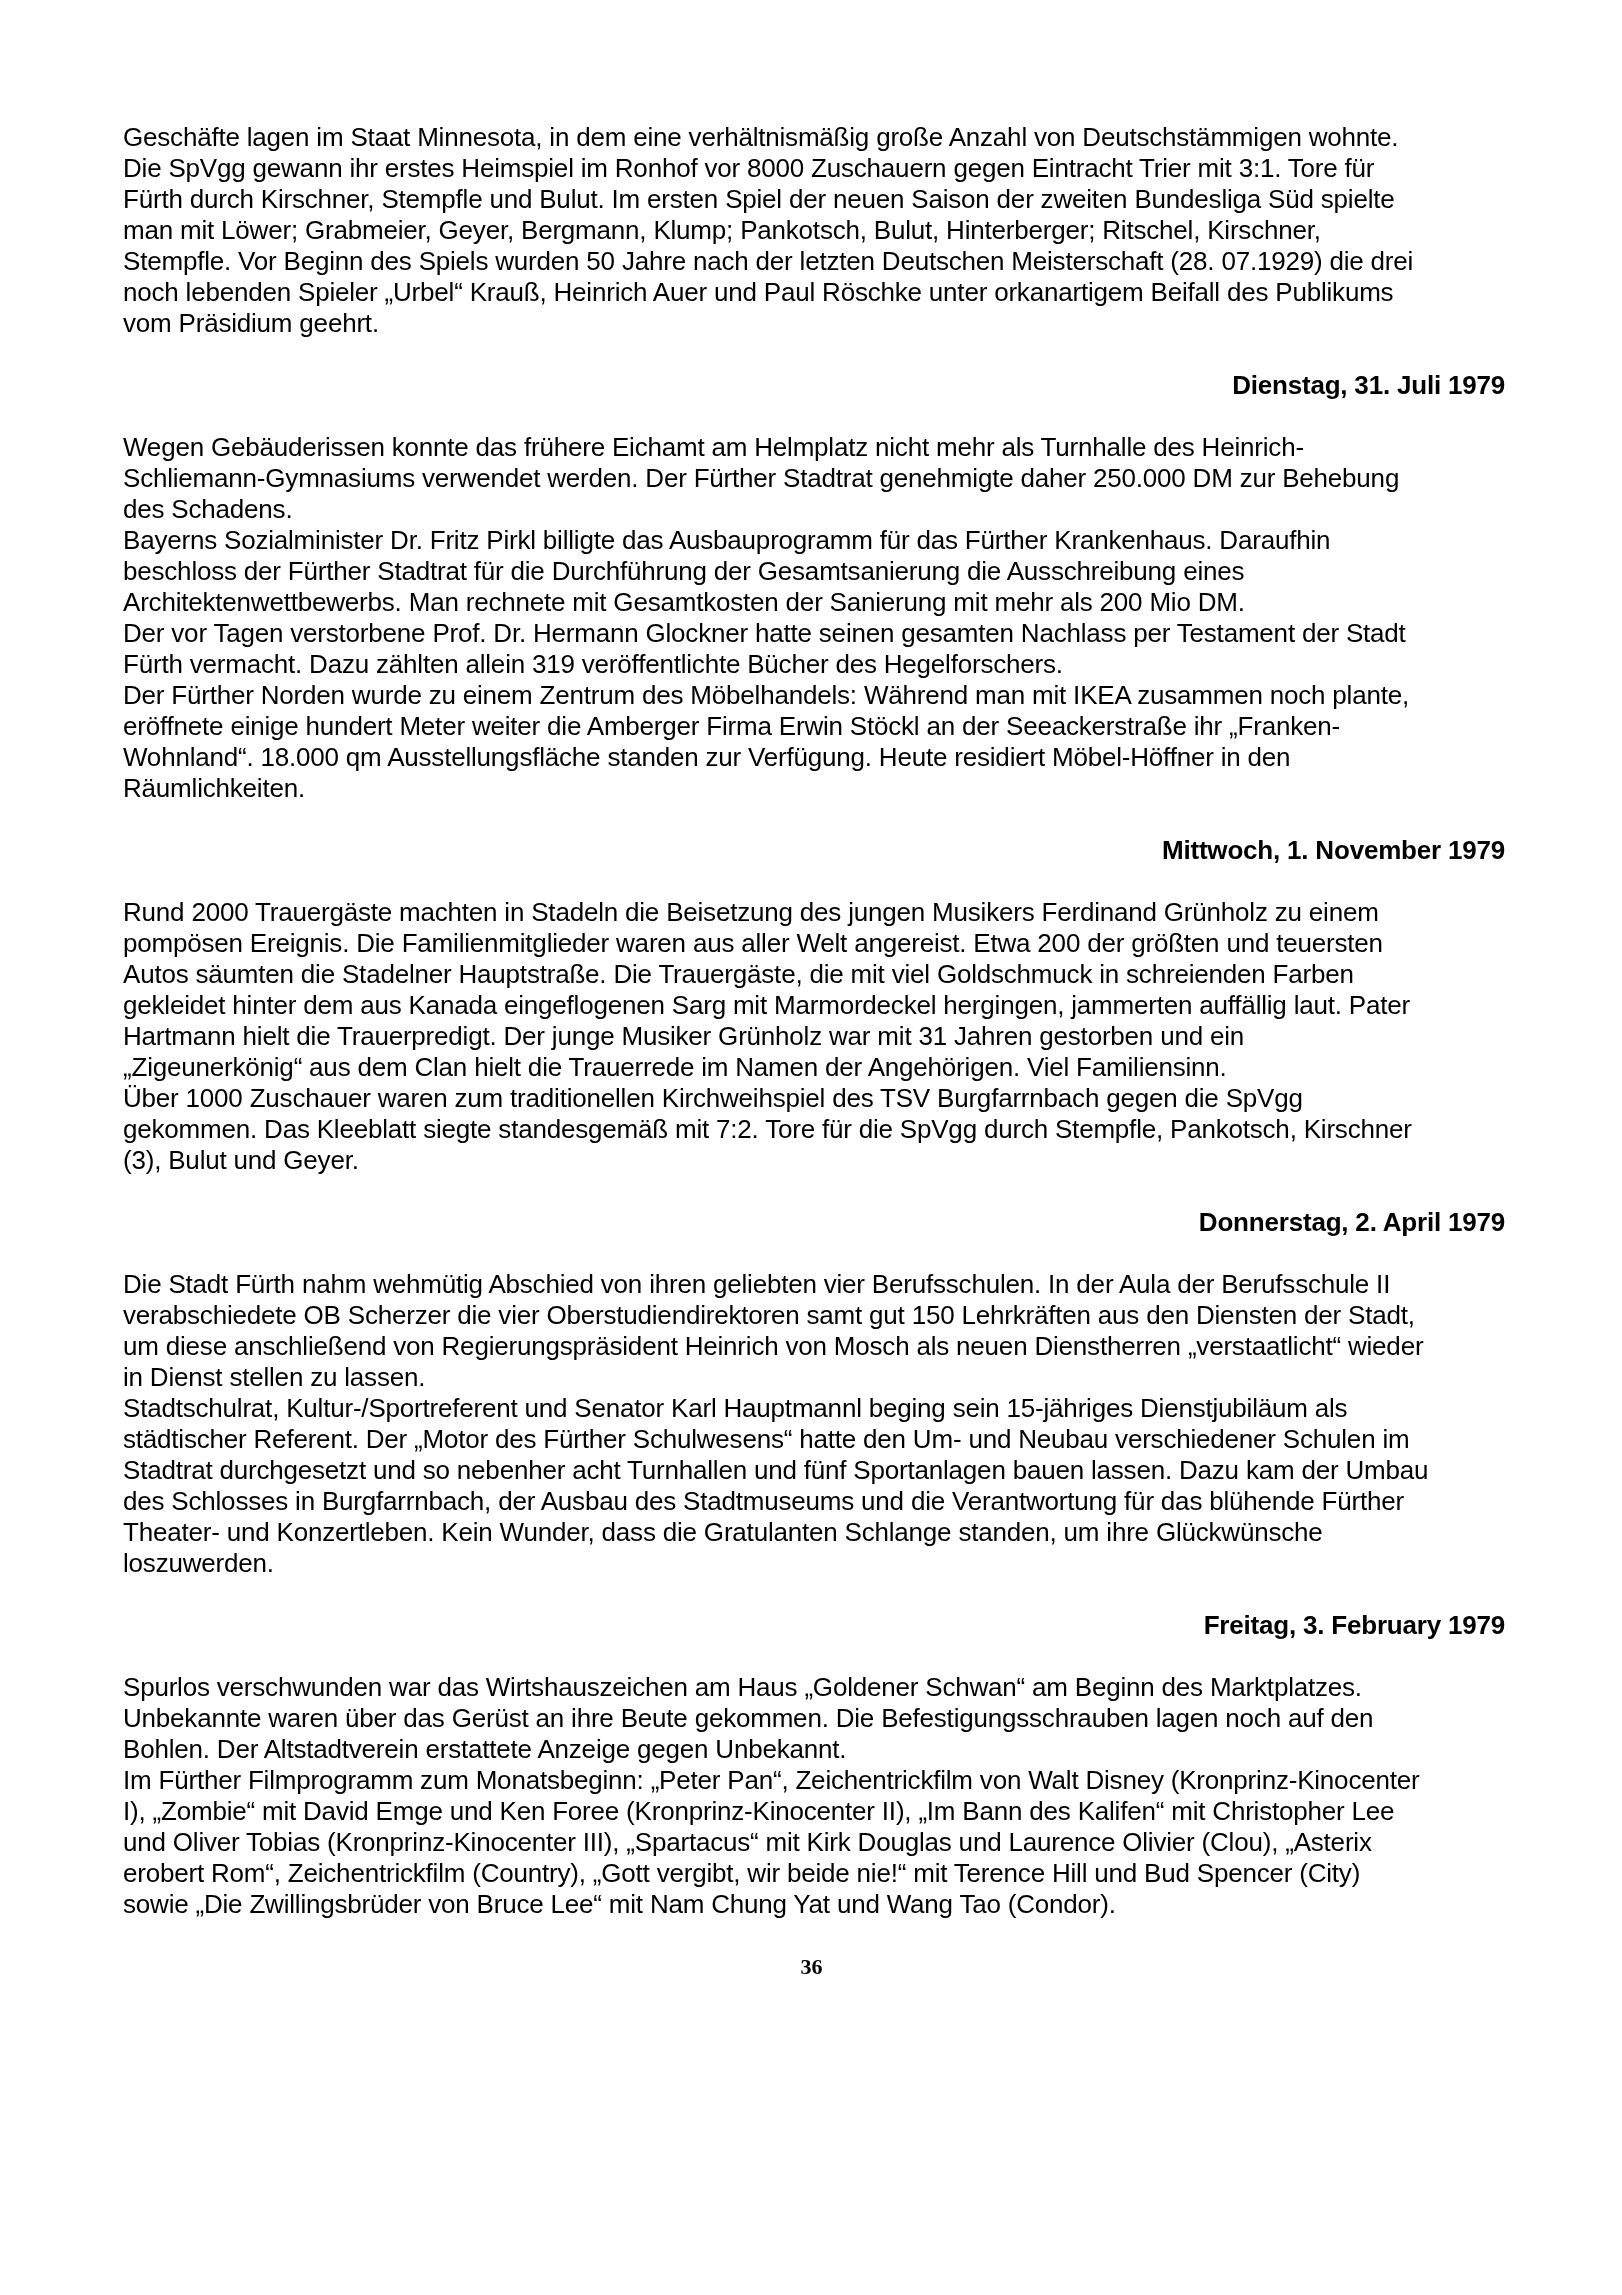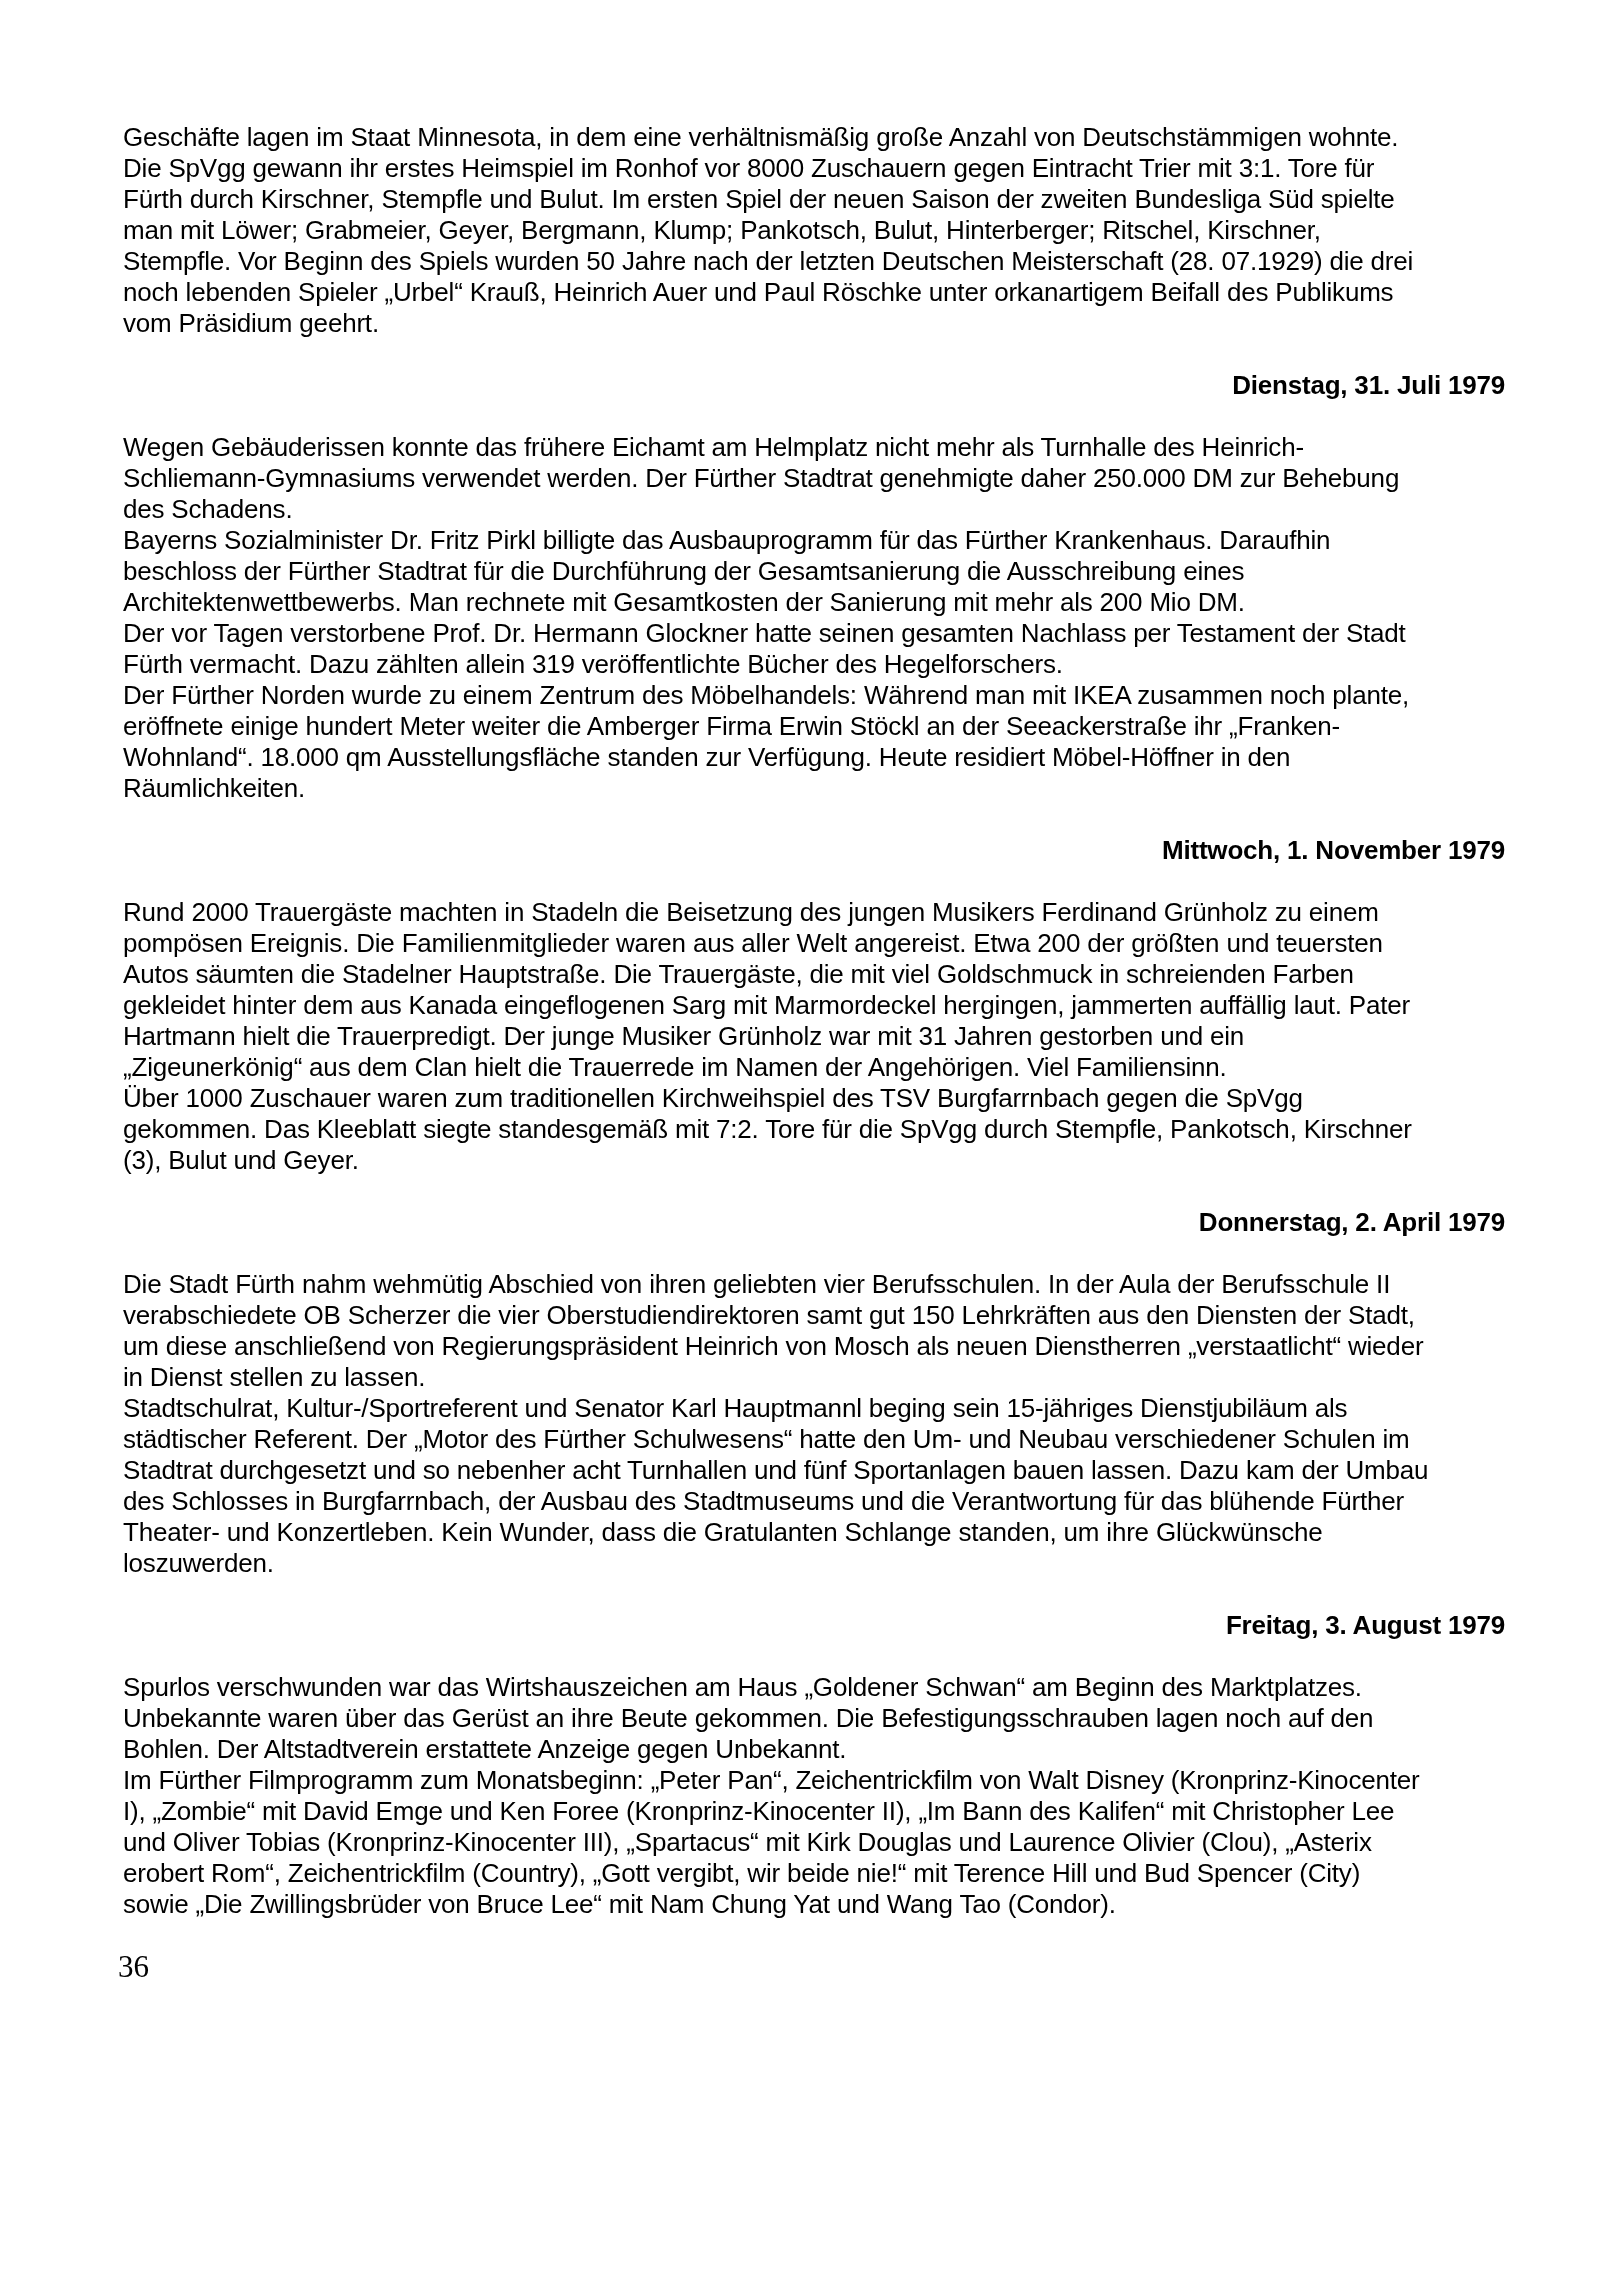--- a/index.html
+++ b/index.html
@@ -33,25 +33,26 @@
   .heading {
     margin: 31px 0 31px 0;
     font-weight: bold;
     font-size: 26px;
     line-height: 31px;
     white-space: pre;
     text-align: right;
   }
   .page-number {
     margin: 31px 0 0 0;
-    text-align: left;
+    text-align: center;
     font-family: "Liberation Serif", serif;
-    font-size: 31px;
+    font-size: 22px;
     line-height: 31px;
     letter-spacing: 0;
+    font-weight: bold;
   }
 </style>
 </head>
 <body>
 
 <div class="page">
   <div class="content">
 
     <div class="para">Geschäfte lagen im Staat Minnesota, in dem eine verhältnismäßig große Anzahl von Deutschstämmigen wohnte.
 Die SpVgg gewann ihr erstes Heimspiel im Ronhof vor 8000 Zuschauern gegen Eintracht Trier mit 3:1. Tore für
@@ -91,21 +92,21 @@
 verabschiedete OB Scherzer die vier Oberstudiendirektoren samt gut 150 Lehrkräften aus den Diensten der Stadt,
 um diese anschließend von Regierungspräsident Heinrich von Mosch als neuen Dienstherren „verstaatlicht“ wieder
 in Dienst stellen zu lassen.
 Stadtschulrat, Kultur-/Sportreferent und Senator Karl Hauptmannl beging sein 15-jähriges Dienstjubiläum als
 städtischer Referent. Der „Motor des Fürther Schulwesens“ hatte den Um- und Neubau verschiedener Schulen im
 Stadtrat durchgesetzt und so nebenher acht Turnhallen und fünf Sportanlagen bauen lassen. Dazu kam der Umbau
 des Schlosses in Burgfarrnbach, der Ausbau des Stadtmuseums und die Verantwortung für das blühende Fürther
 Theater- und Konzertleben. Kein Wunder, dass die Gratulanten Schlange standen, um ihre Glückwünsche
 loszuwerden.</div>
 
-    <div class="heading">Freitag, 3. August 1979</div>
+    <div class="heading">Freitag, 3. February 1979</div>
     <div class="para">Spurlos verschwunden war das Wirtshauszeichen am Haus „Goldener Schwan“ am Beginn des Marktplatzes.
 Unbekannte waren über das Gerüst an ihre Beute gekommen. Die Befestigungsschrauben lagen noch auf den
 Bohlen. Der Altstadtverein erstattete Anzeige gegen Unbekannt.
 Im Fürther Filmprogramm zum Monatsbeginn: „Peter Pan“, Zeichentrickfilm von Walt Disney (Kronprinz-Kinocenter
 I), „Zombie“ mit David Emge und Ken Foree (Kronprinz-Kinocenter II), „Im Bann des Kalifen“ mit Christopher Lee
 und Oliver Tobias (Kronprinz-Kinocenter III), „Spartacus“ mit Kirk Douglas und Laurence Olivier (Clou), „Asterix
 erobert Rom“, Zeichentrickfilm (Country), „Gott vergibt, wir beide nie!“ mit Terence Hill und Bud Spencer (City)
 sowie „Die Zwillingsbrüder von Bruce Lee“ mit Nam Chung Yat und Wang Tao (Condor).</div>
 
 

